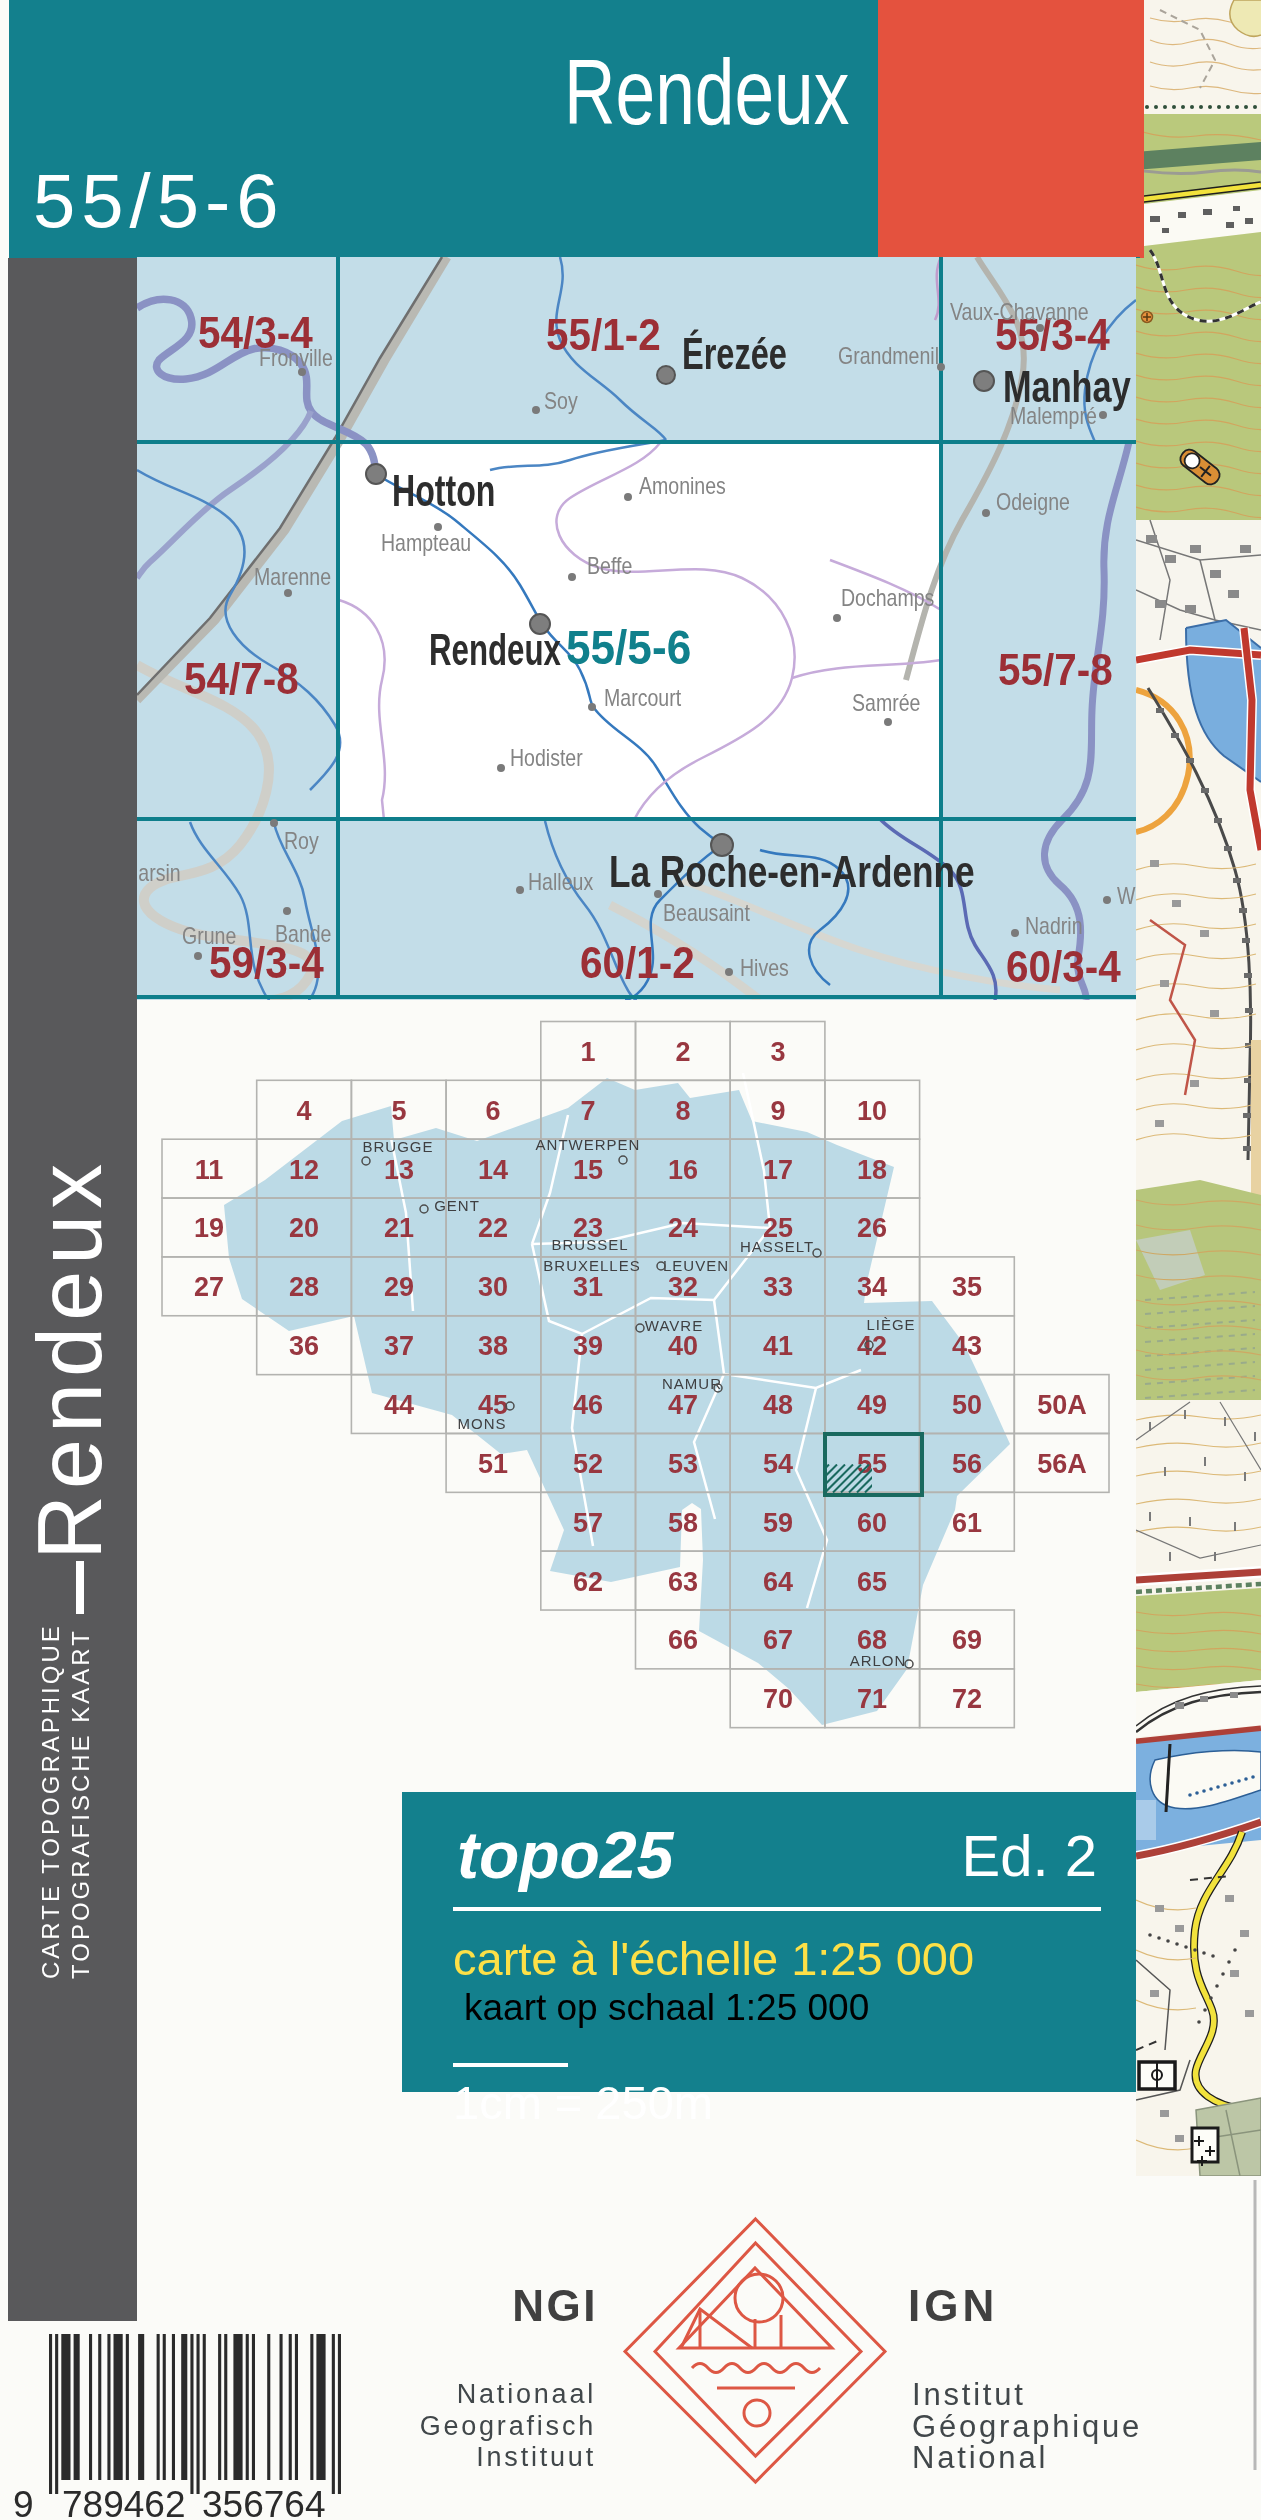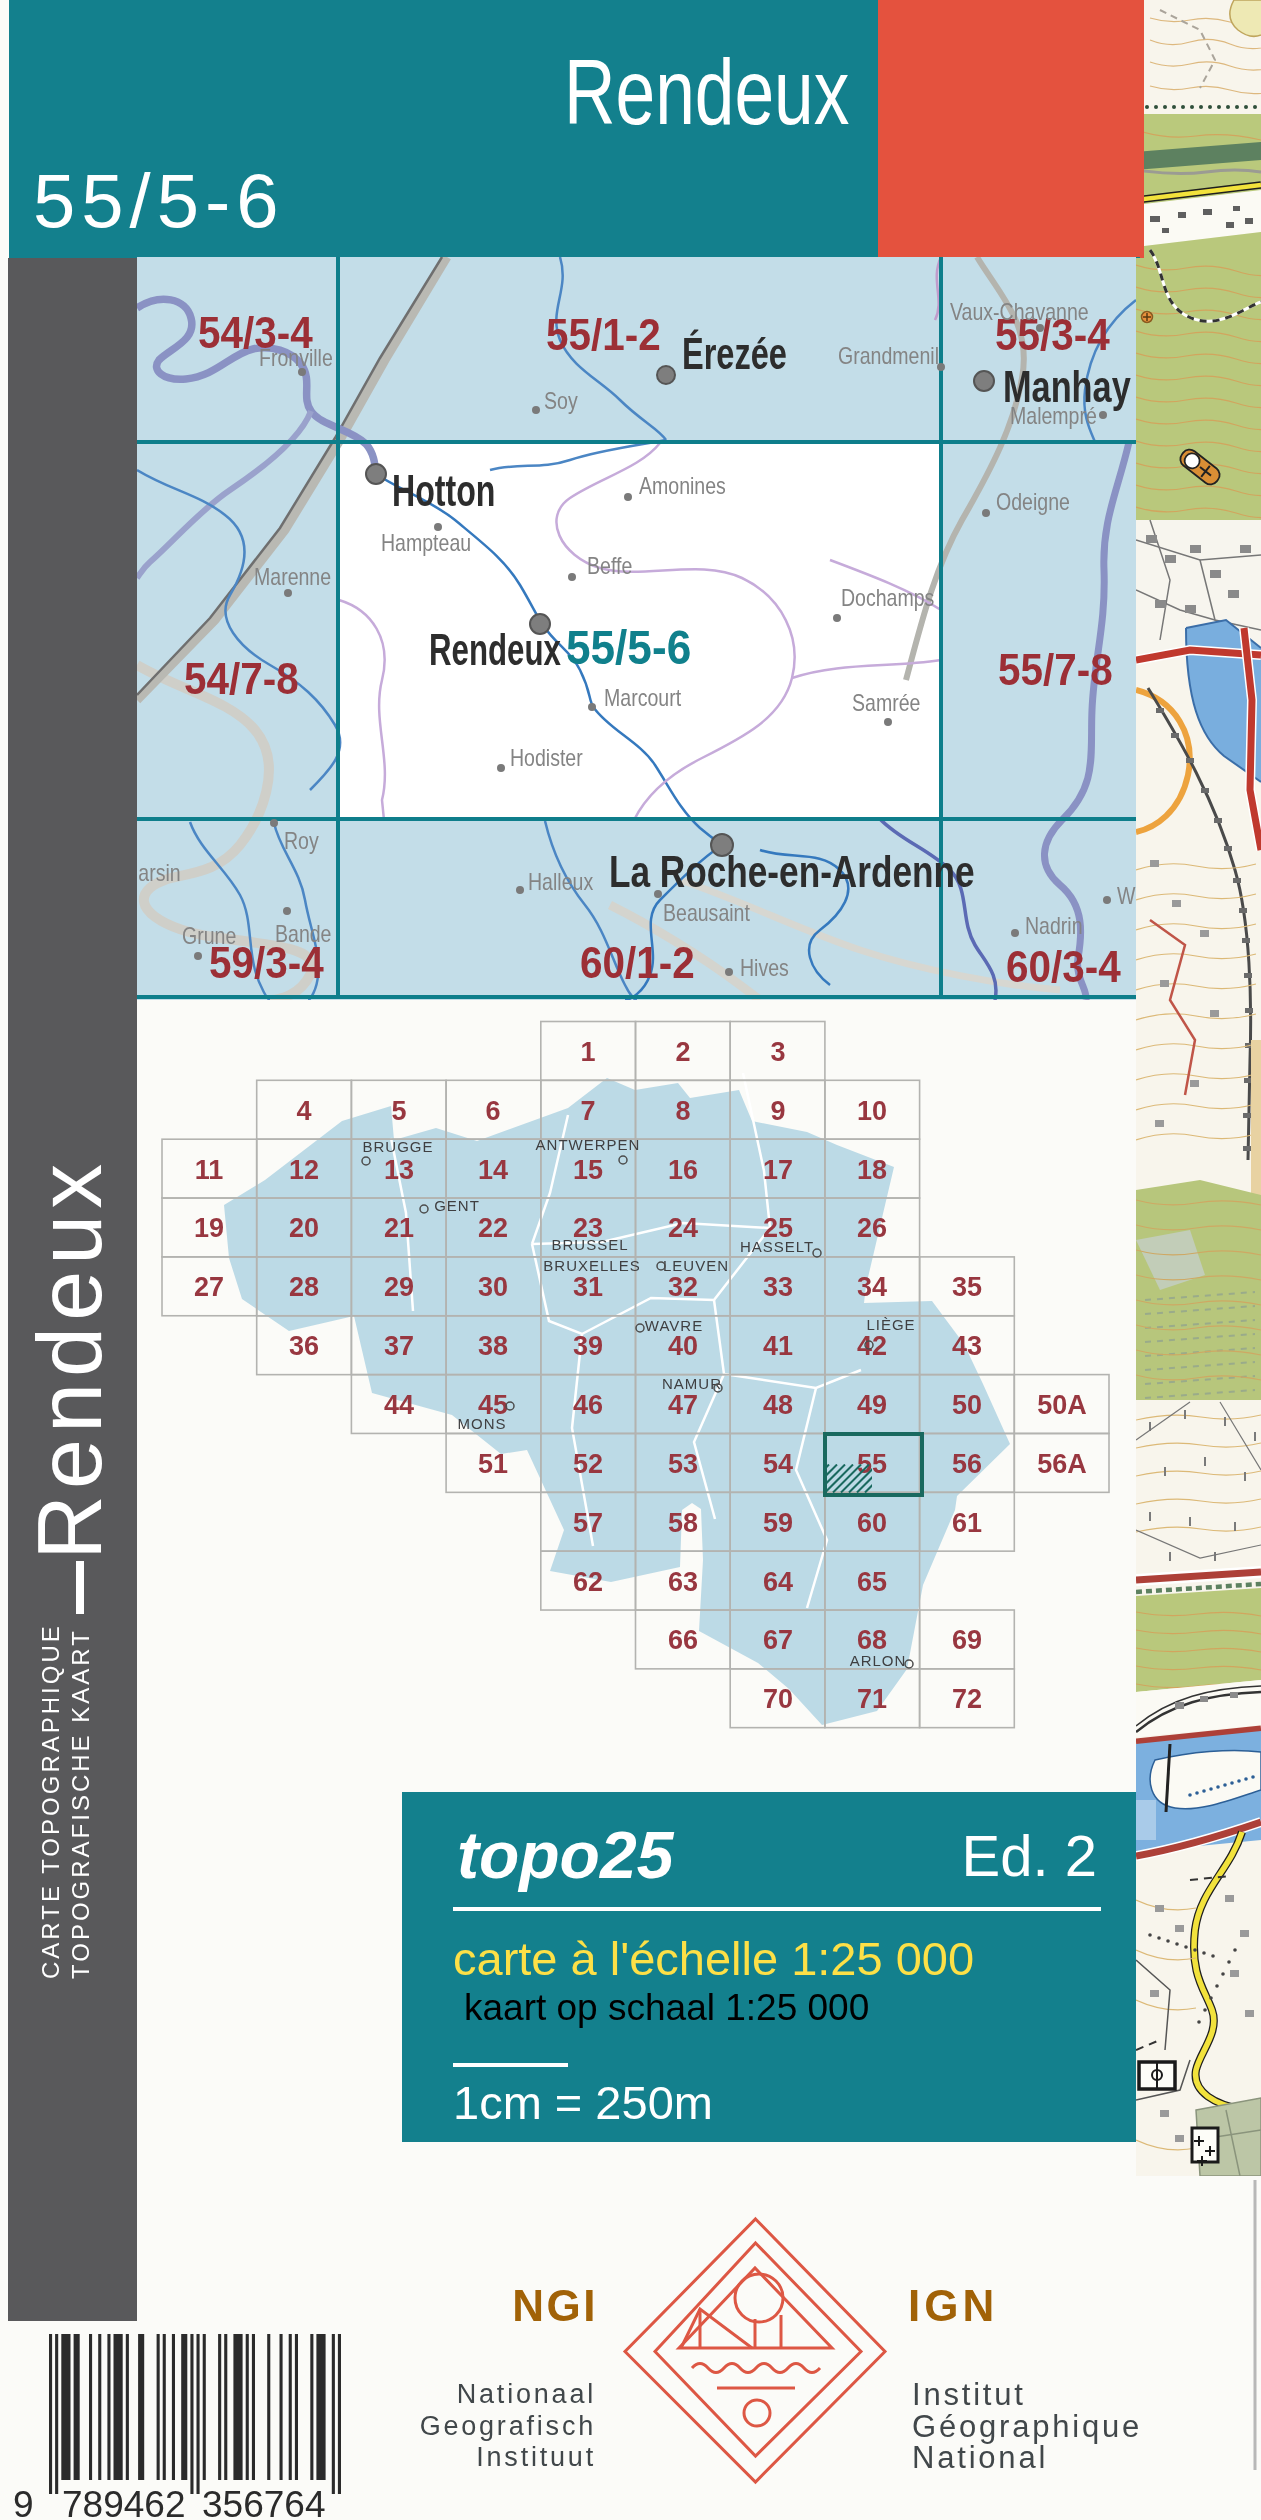--- a/index.html
+++ b/index.html
@@ -5,36 +5,36 @@
 html,body{margin:0;padding:0;}
 body{width:1261px;height:2520px;position:relative;overflow:hidden;
   font-family:"Liberation Sans",sans-serif;background:#fbfbf8;}
 .abs{position:absolute;}
 #banner{left:9px;top:0;width:869px;height:258px;background:#13808d;}
 #redblk{left:878px;top:0;width:266px;height:258px;background:#e4523e;}
 #graybar{left:8px;top:258px;width:129px;height:2063px;background:#59595b;}
 #title{left:564px;top:40px;font-size:92px;color:#fff;transform:scaleX(0.775);transform-origin:0 0;white-space:nowrap;}
 #sheetno{left:33px;top:157px;font-size:76px;color:#fff;letter-spacing:6px;white-space:nowrap;}
 
-#tealbox{left:402px;top:1792px;width:734px;height:350px;background:#13808d;}
+#tealbox{left:402px;top:1792px;width:734px;height:300px;background:#13808d;}
 #topo25{left:55px;top:25px;font-size:66px;font-weight:bold;font-style:italic;color:#fff;}
 #ed2{right:39px;top:30px;font-size:58px;color:#fff;}
 .tline{background:#fff;height:4px;}
 #tl1{left:51px;top:115px;width:648px;}
 #tl2{left:51px;top:271px;width:115px;}
 #scale1{left:51px;top:139px;font-size:47px;color:#fde047;white-space:nowrap;}
 #scale2{left:62px;top:195px;font-size:37px;color:#000000;white-space:nowrap;}
 #scale3{left:51px;top:283px;font-size:47px;color:#fff;white-space:nowrap;}
 
 #spine1{left:19px;top:1560px;font-size:90px;color:#fff;transform:rotate(-90deg);transform-origin:0 0;white-space:nowrap;letter-spacing:6px;}
 #spinebar{left:76px;top:1561px;width:8px;height:53px;background:#fff;}
 #spine2{left:37px;top:1979px;font-size:24px;color:#fff;transform:rotate(-90deg);transform-origin:0 0;white-space:nowrap;letter-spacing:3px;}
 #spine3{left:67px;top:1979px;font-size:24px;color:#fff;transform:rotate(-90deg);transform-origin:0 0;white-space:nowrap;letter-spacing:3px;}
 
-.red{color:#a16207;}
+.red{color:#404040;}
 .gr{color:#41474a;margin-top:47px;}
 #ngi{right:663px;top:2281px;font-size:44px;font-weight:bold;letter-spacing:2.5px;text-align:right;}
 #ngitxt{right:665px;top:2332px;font-size:27px;letter-spacing:2.8px;text-align:right;line-height:31.5px;}
 #ign{left:908px;top:2281px;font-size:44px;font-weight:bold;letter-spacing:4px;}
 #igntxt{left:912px;top:2332px;font-size:31px;letter-spacing:2.8px;line-height:31.5px;}
 .isbn{position:absolute;top:2484px;font-size:37px;color:#2b2b2b;}
 </style>
 </head>
 <body>
 <div class="abs" id="banner"></div>

